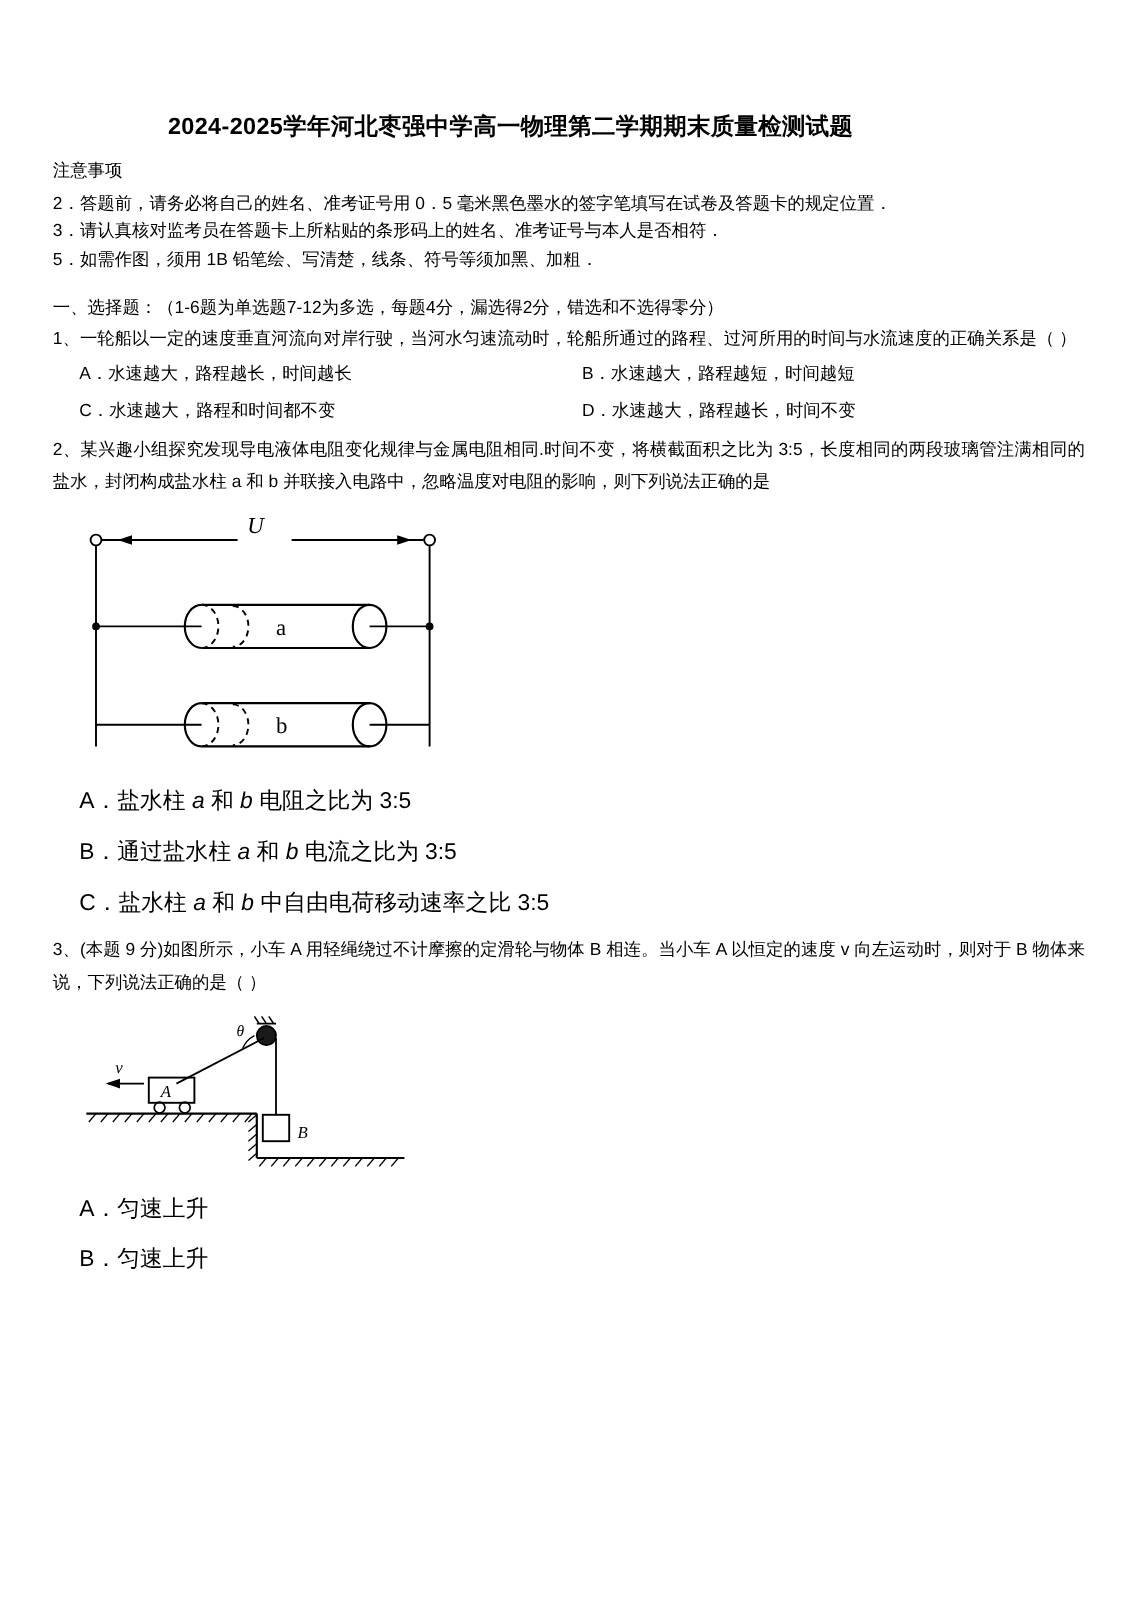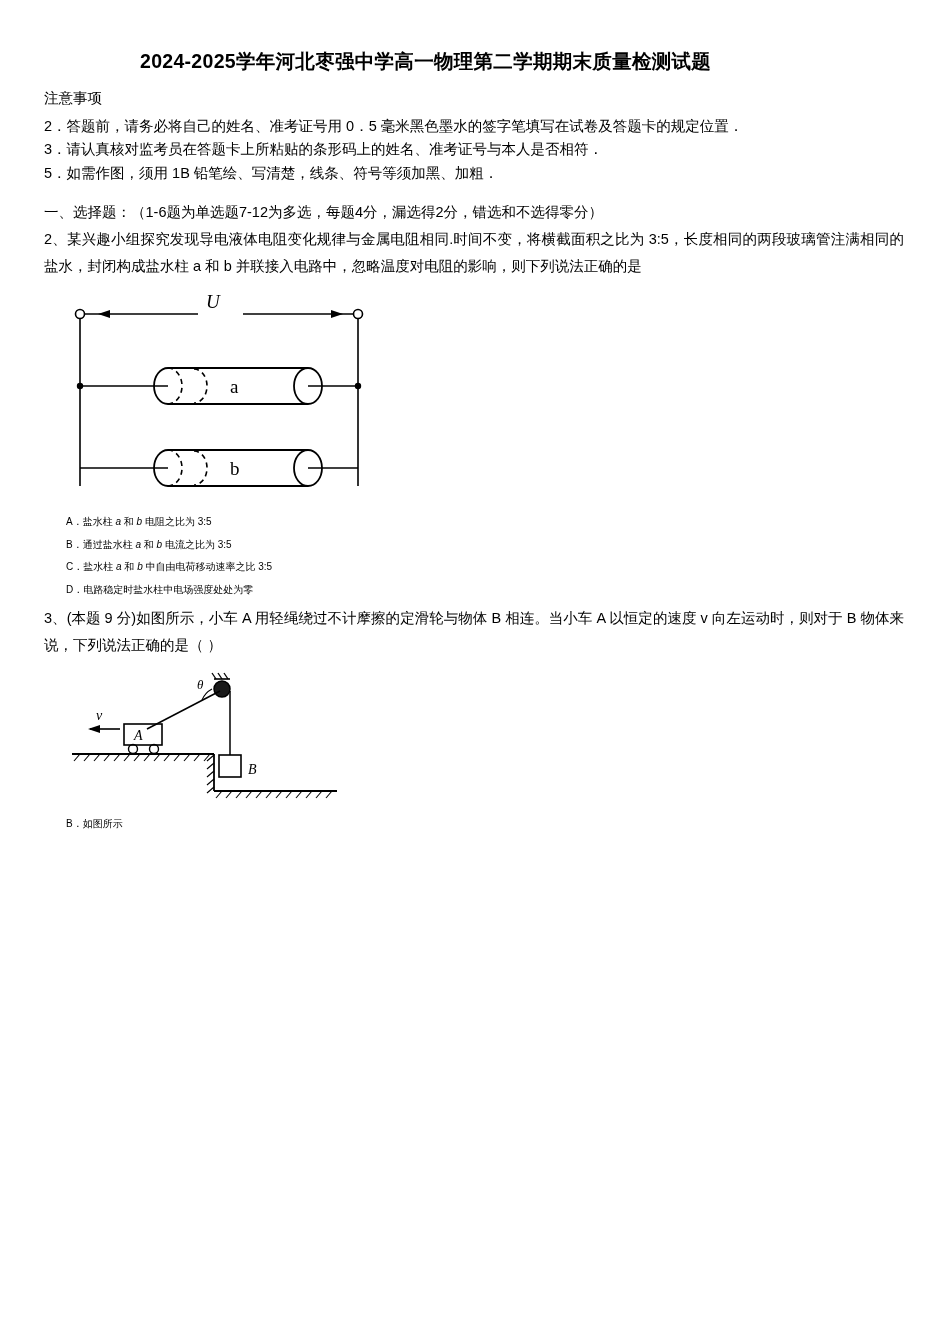--- a/index.html
+++ b/index.html
@@ -10,21 +10,21 @@
   body {
     width: 950px;
     min-height: 1344px;
     font-family: "Liberation Serif", "DejaVu Serif", serif;
     color: #000000;
   }
   .page {
     width: 950px;
     min-height: 1344px;
     box-sizing: border-box;
-    padding: 48px 46px 20px 44px;
+    padding: 92px 46px 20px 44px;
     position: relative;
   }
   .doc-title {
     font-family: "Liberation Sans", sans-serif;
     font-weight: bold;
     font-size: 19.5px;
     text-align: left;
     margin: 0 0 14px 96px;
     letter-spacing: 0.3px;
   }
@@ -55,21 +55,21 @@
   .opts-2col {
     display: flex;
     font-family: "Liberation Sans", sans-serif;
     font-size: 14.5px;
     line-height: 2.1;
     margin-left: 22px;
   }
   .opts-2col > div { width: 50%; }
   .opt-line {
     font-family: "Liberation Sans", sans-serif;
-    font-size: 10px;
+    font-size: 19px;
     line-height: 2.25;
     margin-left: 22px;
   }
   .ital { font-style: italic; }
 
   
   .fig1 {
     margin: 10px 0 6px 14px;
     position: relative;
     width: 360px;
@@ -93,20 +93,33 @@
 
   <h1 class="doc-title">2024-2025学年河北枣强中学高一物理第二学期期末质量检测试题</h1>
 
   <div class="notice-head">注意事项</div>
   <p class="notice-line">2．答题前，请务必将自己的姓名、准考证号用 0．5 毫米黑色墨水的签字笔填写在试卷及答题卡的规定位置．</p>
   <p class="notice-line">3．请认真核对监考员在答题卡上所粘贴的条形码上的姓名、准考证号与本人是否相符．</p>
   <p class="notice-line">5．如需作图，须用 1B 铅笔绘、写清楚，线条、符号等须加黑、加粗．</p>
 
   <div class="section-head">一、选择题：（1-6题为单选题7-12为多选，每题4分，漏选得2分，错选和不选得零分）</div>
 
+  <div class="q-block">
+    <p class="q-text">
+      <span>1、</span><span>一轮船以一定的速度垂直河流向对岸行驶，当河水匀速流动时，轮船所通过的路程、过河所用的时间与水流速度的正确关系是（        ）</span>
+    </p>
+    <div class="opts-2col">
+      <div>A．水速越大，路程越长，时间越长</div>
+      <div>B．水速越大，路程越短，时间越短</div>
+    </div>
+    <div class="opts-2col">
+      <div>C．水速越大，路程和时间都不变</div>
+      <div>D．水速越大，路程越长，时间不变</div>
+    </div>
+  </div>
 
   <div class="q-block">
     <p class="q-text">
       <span>2、</span><span>某兴趣小组探究发现导电液体电阻变化规律与金属电阻相同.时间不变，将横截面积之比为 3:5，长度相同的两段玻璃管注满相同的盐水，封闭构成盐水柱 a 和 b 并联接入电路中，忽略温度对电阻的影响，则下列说法正确的是</span>
     </p>
 
     <div class="fig1">
       <svg width="360" height="215" viewBox="0 0 360 215" xmlns="http://www.w3.org/2000/svg">
 
         <circle cx="22" cy="24" r="4.5" fill="none" stroke="#000" stroke-width="1.6"></circle>
@@ -150,21 +163,20 @@
 
     <div class="opt-line">
       A．盐水柱 <span class="ital">a</span> 和 <span class="ital">b</span> 电阻之比为 3:5
     </div>
     <div class="opt-line">
       B．通过盐水柱 <span class="ital">a</span> 和 <span class="ital">b</span> 电流之比为 3:5
     </div>
     <div class="opt-line">
       C．盐水柱 <span class="ital">a</span> 和 <span class="ital">b</span> 中自由电荷移动速率之比 3:5
     </div>
-    <div class="opt-line">D．电路稳定时盐水柱中电场强度处处为零</div>
   </div>
 
   <div class="q-block">
     <p class="q-text">
       <span>3、</span><span>(本题 9 分)如图所示，小车 A 用轻绳绕过不计摩擦的定滑轮与物体 B 相连。当小车 A 以恒定的速度 v 向左运动时，则对于 B 物体来说，下列说法正确的是（        ）</span>
     </p>
 
     <div class="fig2">
       <svg width="320" height="140" viewBox="0 0 320 140" xmlns="http://www.w3.org/2000/svg">
 
@@ -232,16 +244,17 @@
           <line x1="214" y1="131" x2="220" y2="124"></line>
             <line x1="224" y1="131" x2="230" y2="124"></line>
           <line x1="234" y1="131" x2="240" y2="124"></line>
             <line x1="244" y1="131" x2="250" y2="124"></line>
           <line x1="254" y1="131" x2="260" y2="124"></line>
             <line x1="264" y1="131" x2="270" y2="124"></line>
         </g>
       </svg>
     </div>
 
-    <div class="opt-line">B．如图所示</div>
+    <div class="opt-line">A．匀速上升</div>
+    <div class="opt-line">B．匀速上升</div>
   </div>
 
 </div>
 
 </body></html>

